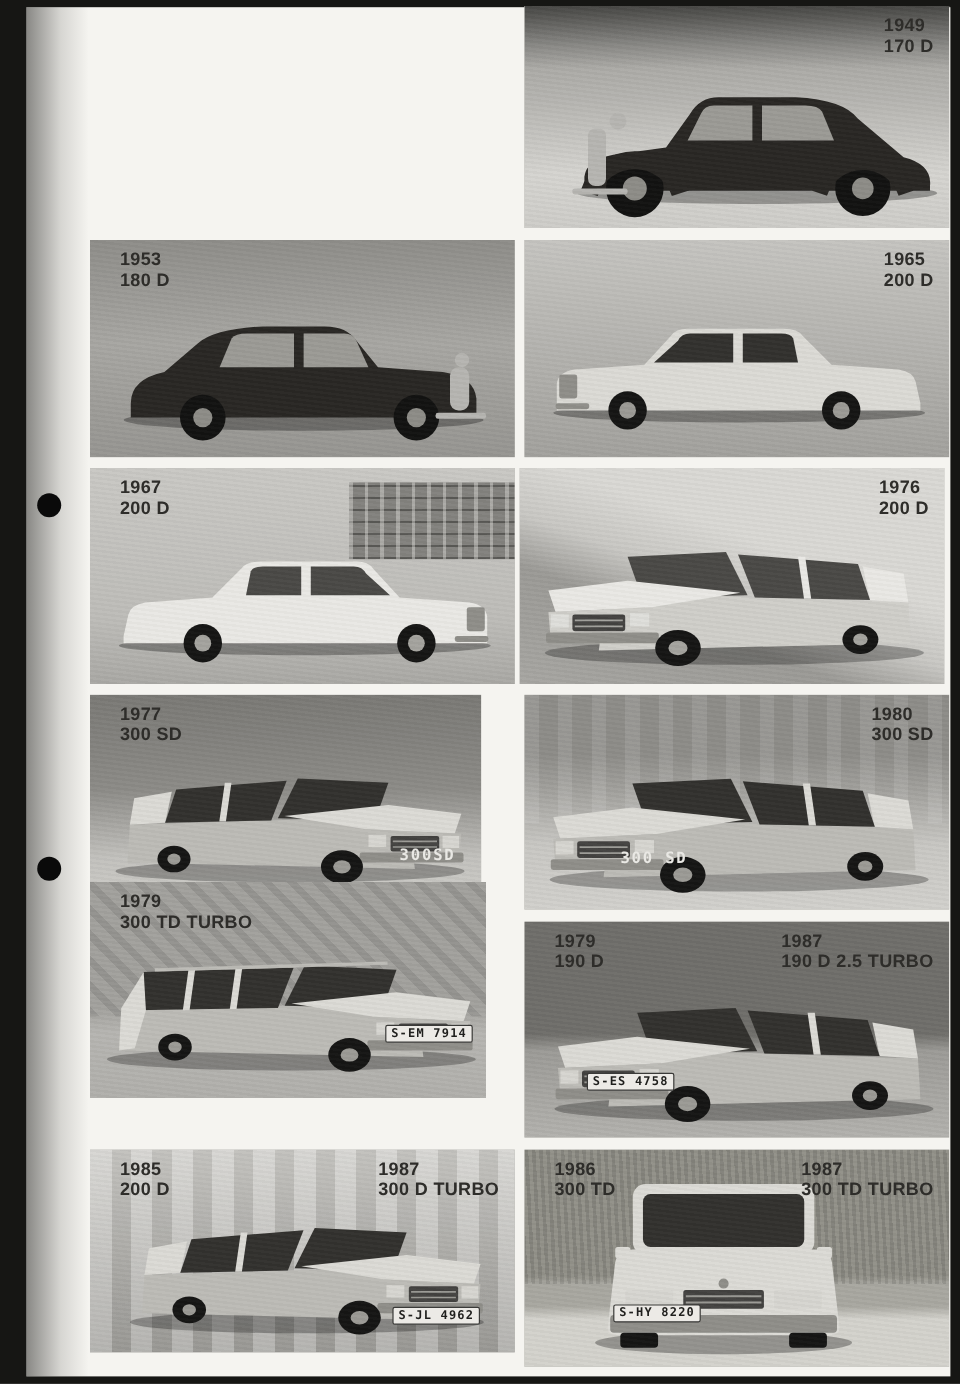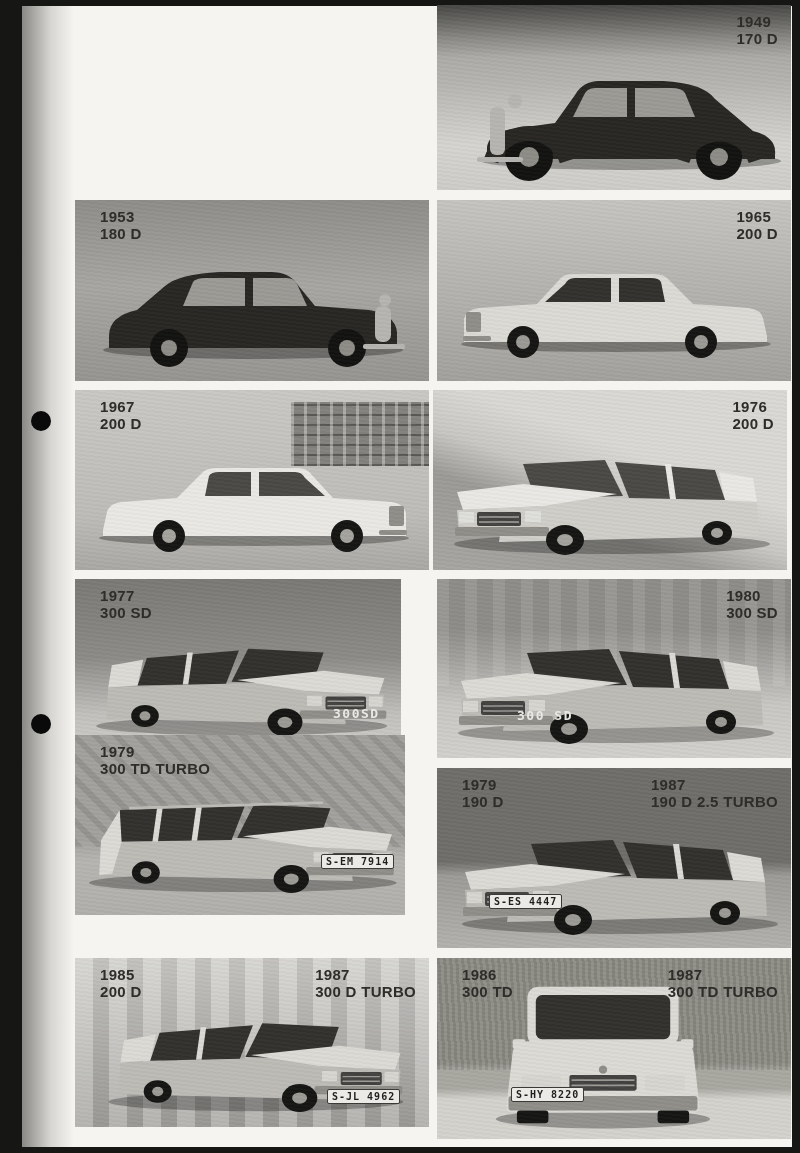--- a/index.html
+++ b/index.html
@@ -285,21 +285,21 @@
       </svg>
     </div>
     <div class="lbl tl">
       <span>1979</span>
       <span>190 D</span>
     </div>
     <div class="lbl tr">
       <span>1987</span>
       <span>190 D 2.5 TURBO</span>
     </div>
-    <div class="plate" style="left:52px;top:126px">S-ES 4447</div>
+    <div class="plate" style="left:52px;top:126px">S-ES 4758</div>
   </figure>
 
   <figure class="panel" style="left:75px;top:958px;width:354px;height:169px" aria-label="Light saloon with motion-streak background, plate S-JL 6907">
     <div class="bg bg-p11">
       <div class="streaks"></div>
       <svg class="car light" viewBox="0 0 354 181">
         <use href="#car-front34" transform="scale(-1,1) translate(-346,32)"></use>
       </svg>
     </div>
     <div class="lbl tl">

